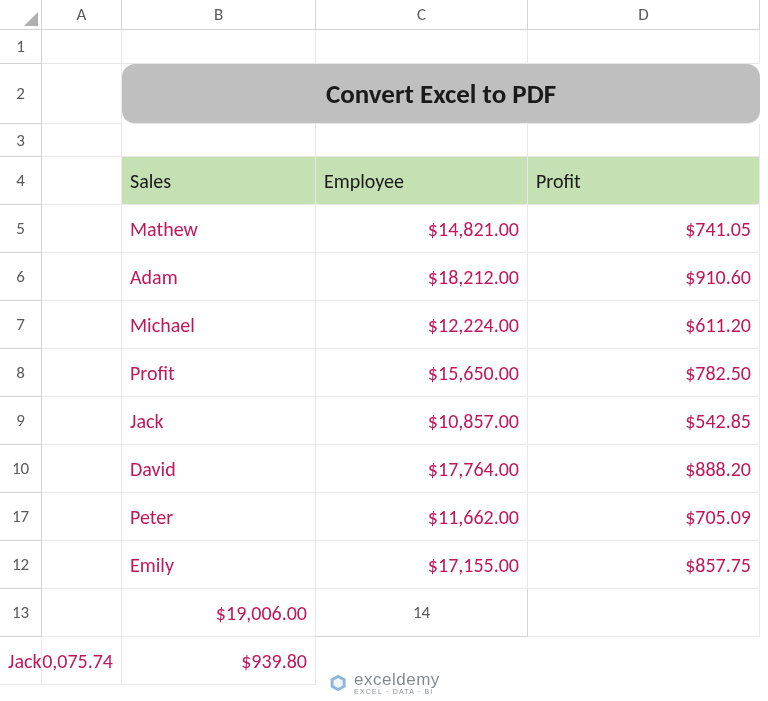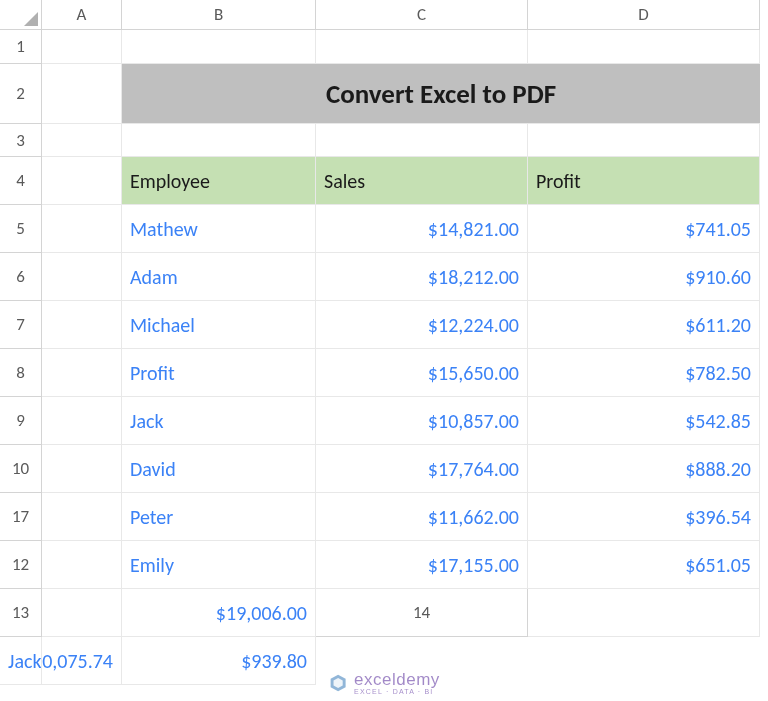--- a/index.html
+++ b/index.html
@@ -54,51 +54,52 @@
       align-items: center;
       justify-content: center;
     }
     .cell {
       border-right: 1px solid #e8e8e8;
       border-bottom: 1px solid #e8e8e8;
       font-size: 20px;
       display: flex;
       align-items: center;
       padding: 0 8px;
-      color: #3b82f6;
+      color: #be185d;
       overflow: hidden;
     }
     .title-merged {
       grid-column: 3 / 6;
       grid-row: 3;
       display: flex;
       align-items: center;
       justify-content: center;
       background: #bfbfbf;
       font-weight: bold;
       font-size: 27px;
       color: #1a1a1a;
       border-bottom: 1px solid #e8e8e8;
+      border-radius: 13px;
     }
     .header-row {
       background: #c5e0b3;
       font-size: 20px;
       color: #1a1a1a;
     }
     .align-right { justify-content: flex-end; }
     .watermark {
       position: absolute;
       bottom: 6px;
       left: 50%;
       transform: translateX(-50%);
       display: flex;
       align-items: center;
       gap: 6px;
       opacity: 0.52;
-      color: #4c1d95;
+      color: #0f172a;
       font-family: Arial, sans-serif;
       pointer-events: none;
     }
     .watermark .logo {
       width: 20px; height: 20px;
     }
     .watermark .txt1 { font-size: 17px; letter-spacing: 0.5px; }
     .watermark .txt2 { font-size: 7px; letter-spacing: 1.2px; display:block; margin-top:-2px;}
   </style>
 </head>
@@ -123,22 +124,22 @@
   <div class="title-merged">Convert Excel to PDF</div>
 
   <div class="rowhead">3</div>
   <div class="cell"></div>
   <div class="cell"></div>
   <div class="cell"></div>
   <div class="cell"></div>
 
   <div class="rowhead">4</div>
   <div class="cell"></div>
+  <div class="cell header-row">Sales</div>
   <div class="cell header-row">Employee</div>
-  <div class="cell header-row">Sales</div>
   <div class="cell header-row">Profit</div>
 
   <div class="rowhead">5</div>
   <div class="cell"></div>
   <div class="cell">Mathew</div>
   <div class="cell align-right">$14,821.00</div>
   <div class="cell align-right">$741.05</div>
 
   <div class="rowhead">6</div>
   <div class="cell"></div>
@@ -167,27 +168,27 @@
   <div class="rowhead">10</div>
   <div class="cell"></div>
   <div class="cell">David</div>
   <div class="cell align-right">$17,764.00</div>
   <div class="cell align-right">$888.20</div>
 
   <div class="rowhead">17</div>
   <div class="cell"></div>
   <div class="cell">Peter</div>
   <div class="cell align-right">$11,662.00</div>
-  <div class="cell align-right">$396.54</div>
+  <div class="cell align-right">$705.09</div>
 
   <div class="rowhead">12</div>
   <div class="cell"></div>
   <div class="cell">Emily</div>
   <div class="cell align-right">$17,155.00</div>
-  <div class="cell align-right">$651.05</div>
+  <div class="cell align-right">$857.75</div>
 
   <div class="rowhead">13</div>
   <div class="cell"></div>
   <div class="cell align-right">$19,006.00</div>
 
   <div class="rowhead">14</div>
   <div class="cell"></div>
   <div class="cell">Jack</div>
   <div class="cell align-right">$30,075.74</div>
   <div class="cell align-right">$939.80</div>

